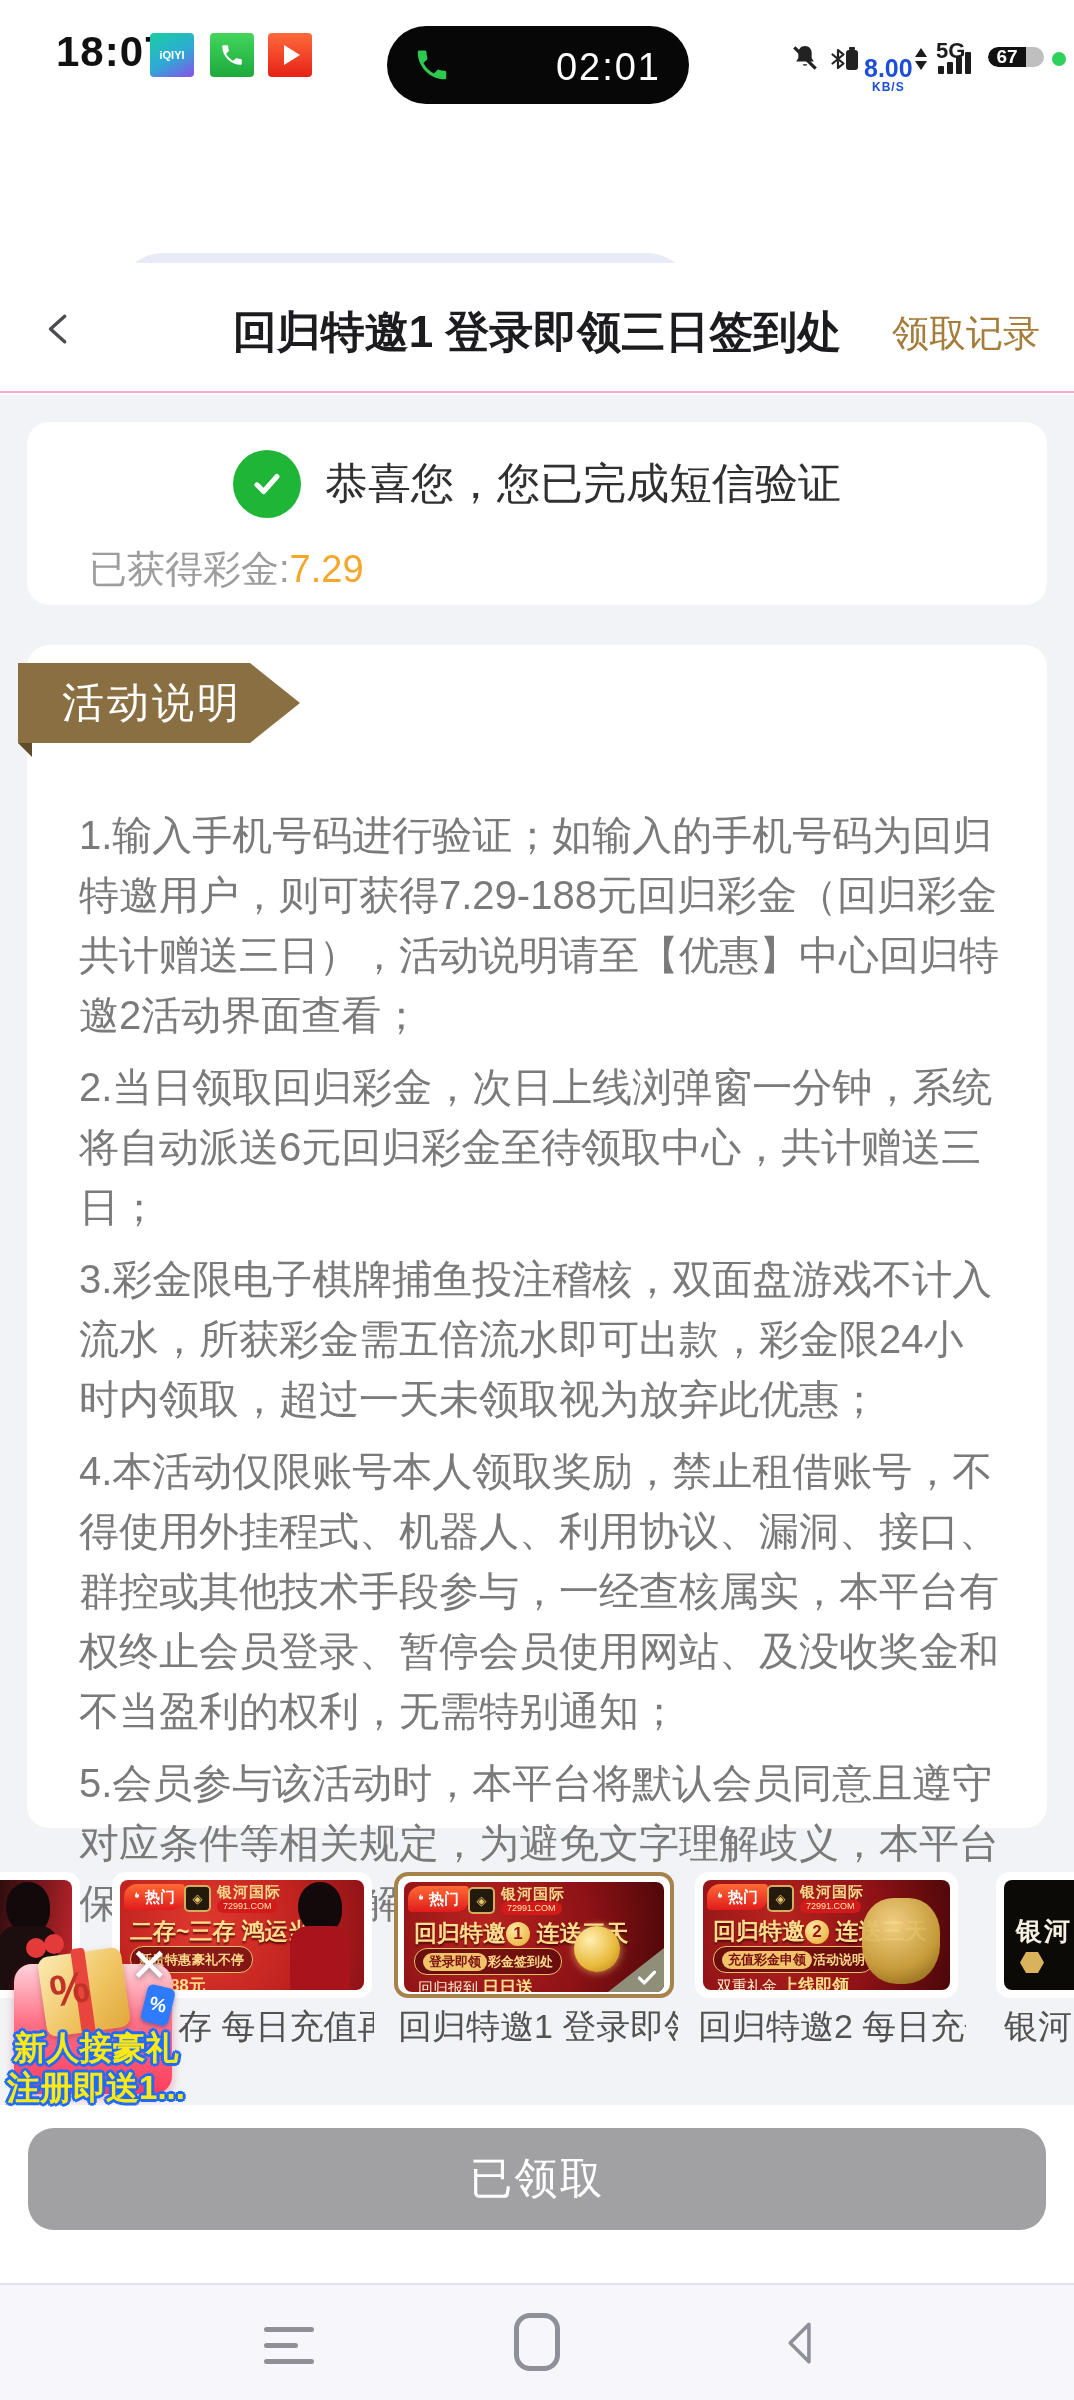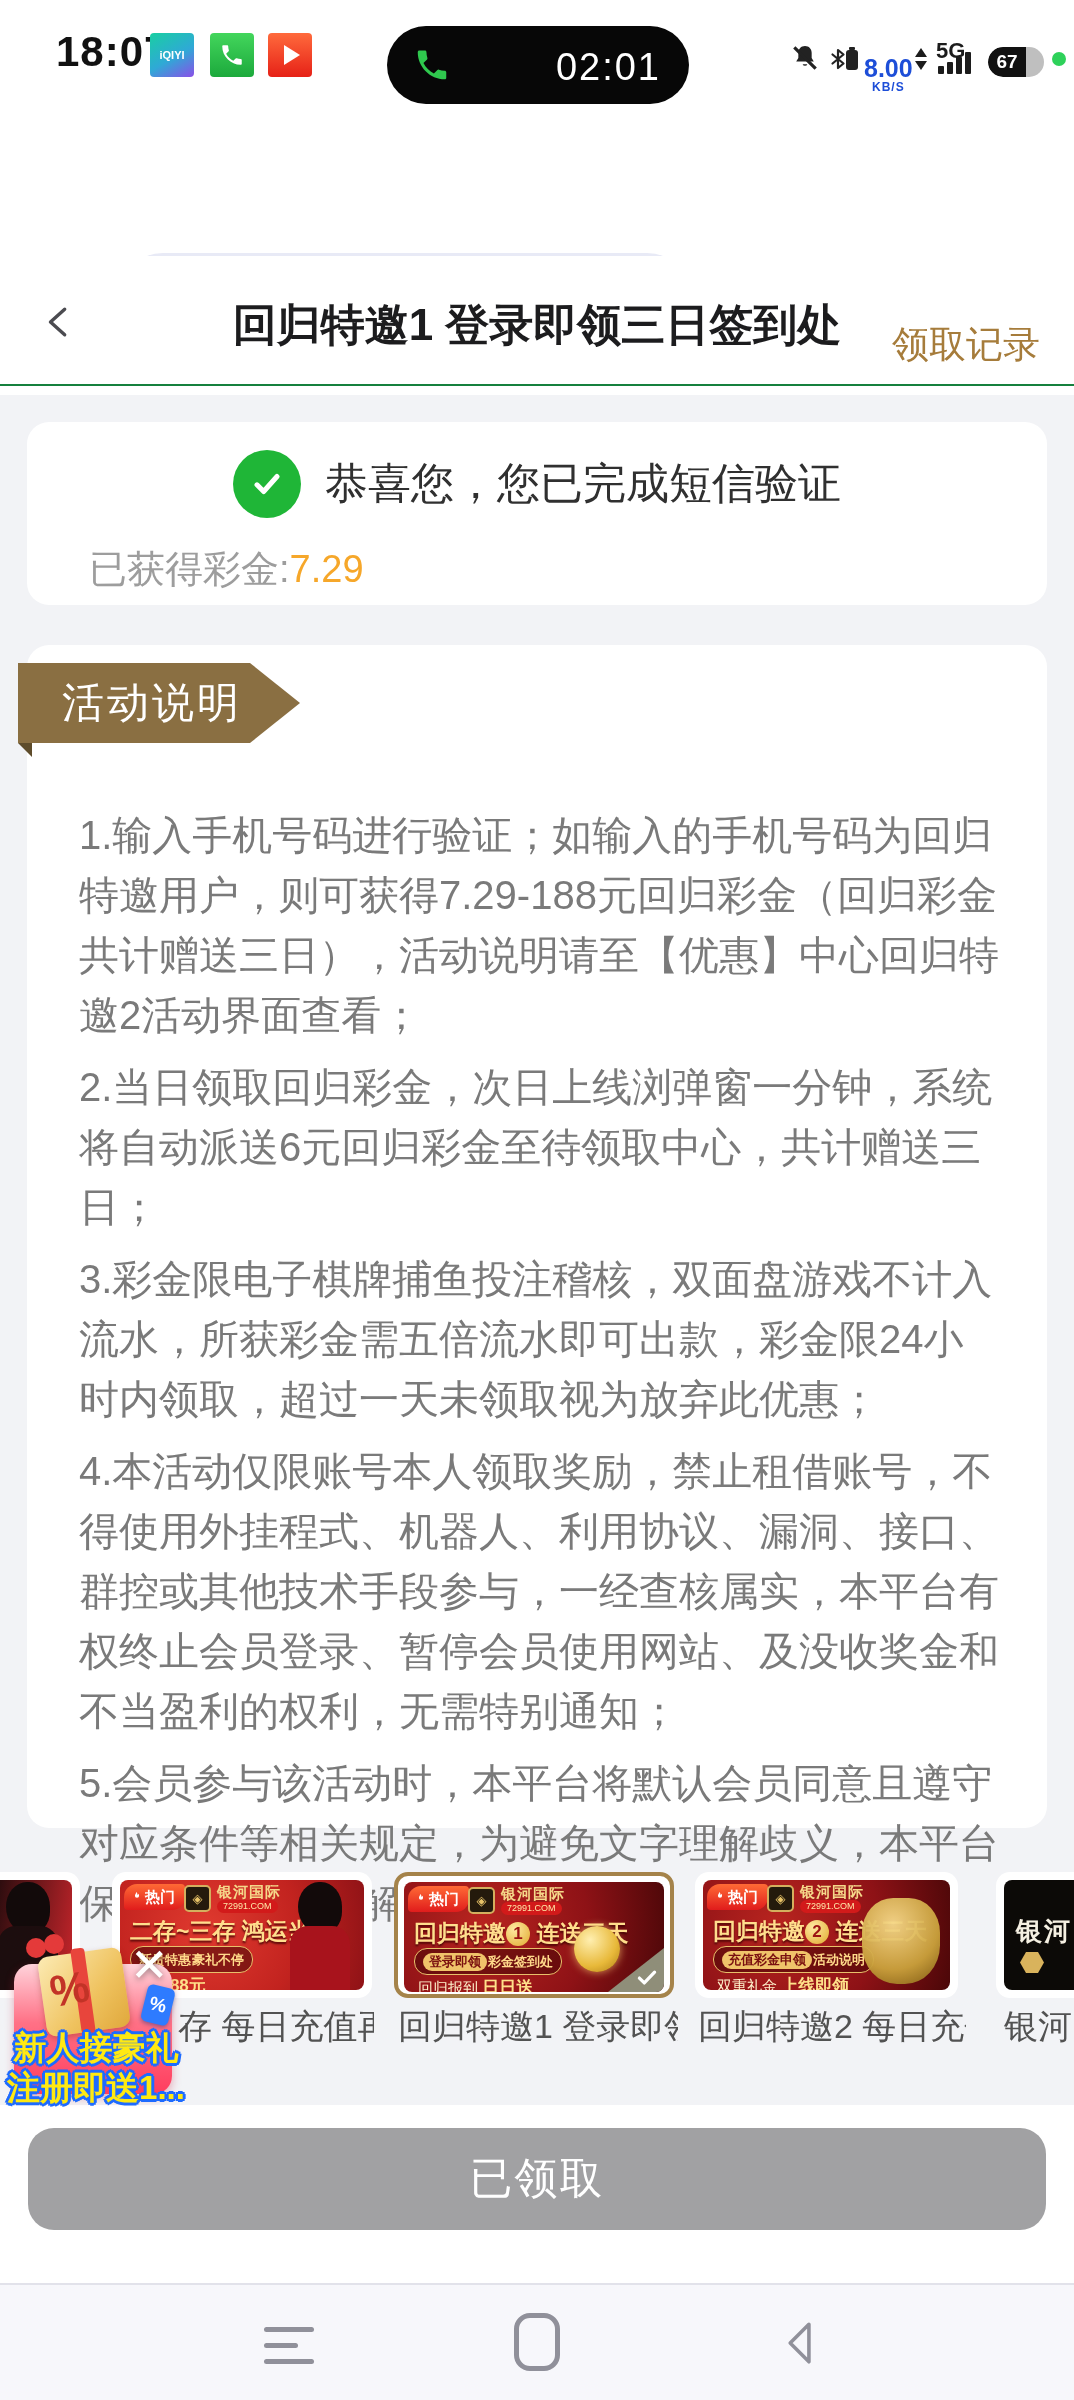--- a/index.html
+++ b/index.html
@@ -28,45 +28,45 @@
   .arr{position:absolute;left:915px;}
   .arr-up{top:48px;width:0;height:0;border-bottom:9px solid #1c1c1c;border-left:6px solid transparent;border-right:6px solid transparent;}
   .arr-dn{top:61px;width:0;height:0;border-top:9px solid #1c1c1c;border-left:6px solid transparent;border-right:6px solid transparent;}
   .sb-5g{position:absolute;left:936px;top:38px;font-size:22px;font-weight:700;color:#1c1c1c;}
   .bars{position:absolute;left:938px;top:52px;width:40px;height:22px;}
   .bars i{position:absolute;bottom:0;width:6px;background:#1c1c1c;border-radius:1px;}
   .bars i:nth-child(1){left:0;height:8px;}
   .bars i:nth-child(2){left:9px;height:12px;}
   .bars i:nth-child(3){left:18px;height:17px;}
   .bars i:nth-child(4){left:27px;height:22px;}
-  .battery{position:absolute;left:988px;top:47px;width:56px;height:30px;border-radius:15px;background:#bfbfbf;overflow:hidden;}
+  .battery{position:absolute;left:988px;top:47px;width:56px;height:20px;border-radius:15px;background:#bfbfbf;overflow:hidden;}
   .battery .fill{position:absolute;left:0;top:0;bottom:0;width:38px;background:#111;border-radius:15px 0 0 15px;display:flex;align-items:center;justify-content:center;}
   .battery .pct{color:#fff;font-size:19px;font-weight:700;}
   .greendot{position:absolute;left:1052px;top:52px;width:14px;height:14px;border-radius:50%;background:#2ed15a;}
 
   
   .browserbar{position:absolute;top:110px;left:0;width:1074px;height:155px;background:#fff;}
   .homeico{position:absolute;left:38px;top:157px;width:60px;height:60px;color:#1f2430;}
   .urlpill{position:absolute;left:118px;top:143px;width:574px;height:90px;border-radius:45px;background:#e8eaf6;display:flex;align-items:center;}
   .lockico{position:absolute;left:36px;top:26px;width:36px;height:38px;}
   .urltext{position:absolute;left:92px;top:24px;font-size:38px;color:#23262d;white-space:nowrap;overflow:hidden;width:460px;}
   .plusico{position:absolute;left:728px;top:157px;width:60px;height:60px;color:#1f2430;}
   .tabbox{position:absolute;left:850px;top:160px;width:50px;height:50px;border:5px solid #202227;border-radius:15px;display:flex;align-items:center;justify-content:center;}
   .tabbox span{font-size:27px;font-weight:700;color:#202227;}
   .kebab{position:absolute;left:985px;top:158px;width:12px;height:58px;}
   .kebab i{position:absolute;left:0;width:11px;height:11px;border-radius:50%;background:#1f1f24;}
   .kebab i:nth-child(1){top:0;}
   .kebab i:nth-child(2){top:23px;}
   .kebab i:nth-child(3){top:46px;}
 
   
-  .pagehead{position:absolute;top:256px;left:0;width:1074px;height:128px;background:#fff;border-bottom:2px solid #15803d;}
+  .pagehead{position:absolute;top:263px;left:0;width:1074px;height:128px;background:#fff;border-bottom:2px solid #f9a8d4;}
   .backchev{position:absolute;left:42px;top:38px;width:34px;height:56px;color:#4b4b50;}
   .ptitle{position:absolute;left:0;right:0;top:40px;text-align:center;font-size:44px;font-weight:700;color:#1c1c1e;}
-  .records{position:absolute;right:34px;top:46px;font-size:37px;color:#a67c3b;margin-top:18px;}
+  .records{position:absolute;right:34px;top:46px;font-size:37px;color:#a67c3b;}
 
   
   .graybg{position:absolute;top:395px;left:0;width:1074px;height:1710px;background:#f2f3f6;}
   .whitestrip{position:absolute;top:2105px;left:0;width:1074px;height:178px;background:#fff;}
 
   
   .card{position:absolute;background:#fff;border-radius:22px;}
   .card.success{left:27px;top:422px;width:1020px;height:183px;}
   .okrow{position:absolute;left:0;right:0;top:28px;display:flex;align-items:center;justify-content:center;gap:24px;}
   .okcircle{width:68px;height:68px;border-radius:50%;background:#1fb637;display:flex;align-items:center;justify-content:center;}

